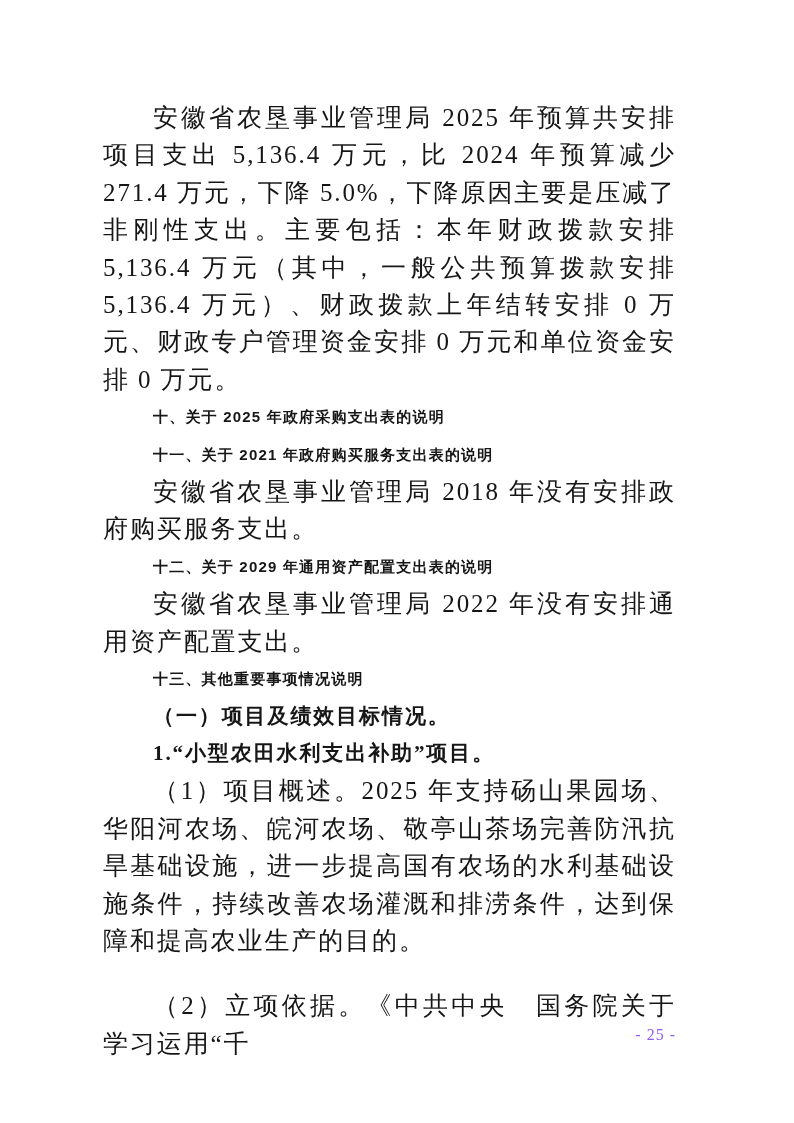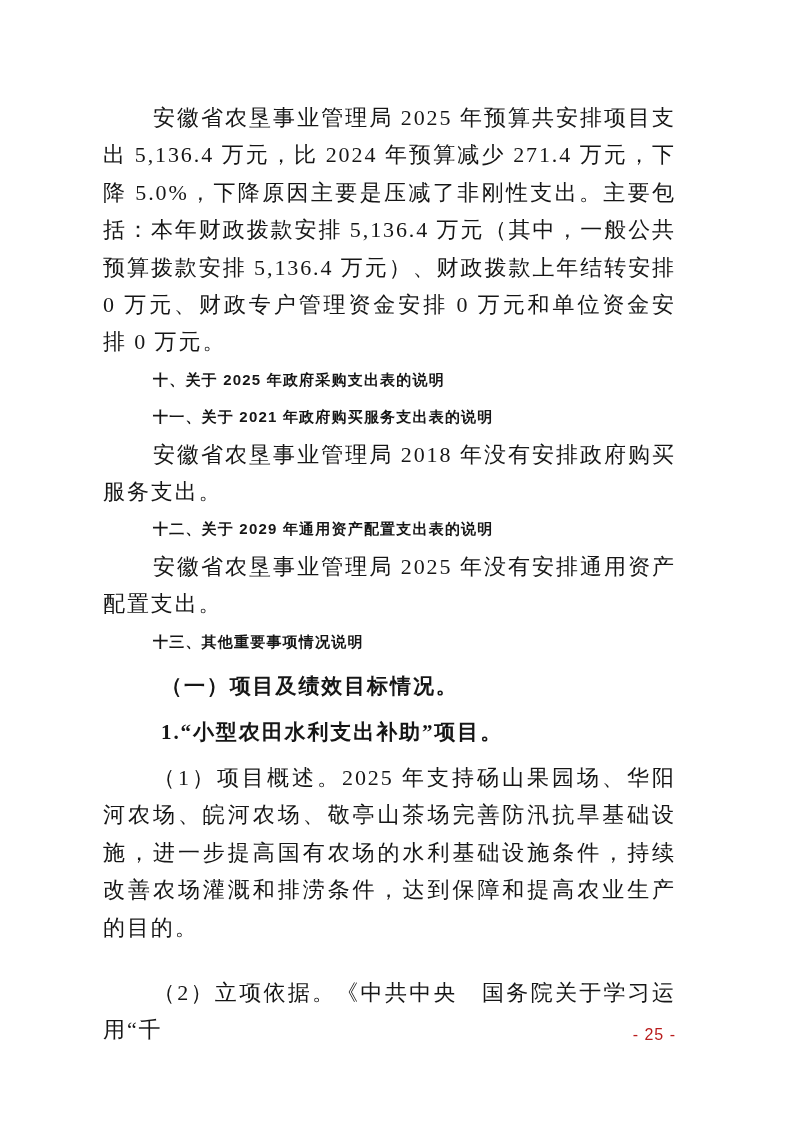--- a/index.html
+++ b/index.html
@@ -17,21 +17,21 @@
   }
   .content {
     position: absolute;
     left: 103px;
     top: 99px;
     width: 573px;
     color: #161616;
   }
   .para {
     font-family: "Liberation Serif", "DejaVu Serif", serif;
-    font-size: 22px;
+    font-size: 25px;
     line-height: 37.4px;
     letter-spacing: 1.9px;
     text-align: justify;
     text-justify: inter-character;
     text-indent: 50px;
     margin: 0;
   }
   .heading {
     font-family: "Liberation Sans", "DejaVu Sans", sans-serif;
     font-weight: 700;
@@ -41,46 +41,46 @@
     text-indent: 50px;
     margin: 0;
   }
   .subheading {
     font-family: "Liberation Serif", "DejaVu Serif", serif;
     font-weight: 700;
     font-size: 21px;
     line-height: 37.4px;
     letter-spacing: 1.9px;
     text-indent: 50px;
-    margin: 8px;
+    margin: 0;
   }
   .para.last {
     margin-top: 28px;
   }
   .page-number {
     position: absolute;
     top: 1026px;
     right: 118px;
-    font-family: Liberation Sans, sans-serif;
+    font-family: Liberation Serif, serif;
     font-size: 16px;
-    color: #b91c1c;
+    color: #8b5cf6;
     letter-spacing: 1px;
   }
 </style>
 </head>
 <body>
 
 <div class="page">
   <div class="content">
     <p class="para">安徽省农垦事业管理局 2025 年预算共安排项目支出 5,136.4 万元，比 2024 年预算减少 271.4 万元，下降 5.0%，下降原因主要是压减了非刚性支出。主要包括：本年财政拨款安排 5,136.4 万元（其中，一般公共预算拨款安排 5,136.4 万元）、财政拨款上年结转安排 0 万元、财政专户管理资金安排 0 万元和单位资金安排 0 万元。</p>
     <p class="heading">十、关于 2025 年政府采购支出表的说明</p>
     <p class="heading">十一、关于 2021 年政府购买服务支出表的说明</p>
     <p class="para">安徽省农垦事业管理局 2018 年没有安排政府购买服务支出。</p>
     <p class="heading">十二、关于 2029 年通用资产配置支出表的说明</p>
-    <p class="para">安徽省农垦事业管理局 2025 年没有安排通用资产配置支出。</p>
+    <p class="para">安徽省农垦事业管理局 2022 年没有安排通用资产配置支出。</p>
     <p class="heading">十三、其他重要事项情况说明</p>
     <p class="subheading">（一）项目及绩效目标情况。</p>
     <p class="subheading">1.“小型农田水利支出补助”项目。</p>
     <p class="para">（1）项目概述。2025 年支持砀山果园场、华阳河农场、皖河农场、敬亭山茶场完善防汛抗旱基础设施，进一步提高国有农场的水利基础设施条件，持续改善农场灌溉和排涝条件，达到保障和提高农业生产的目的。</p>
     <p class="para last">（2）立项依据。《中共中央　国务院关于学习运用“千</p>
   </div>
   <div class="page-number">- 25 -</div>
 </div>
 
 </body></html>

